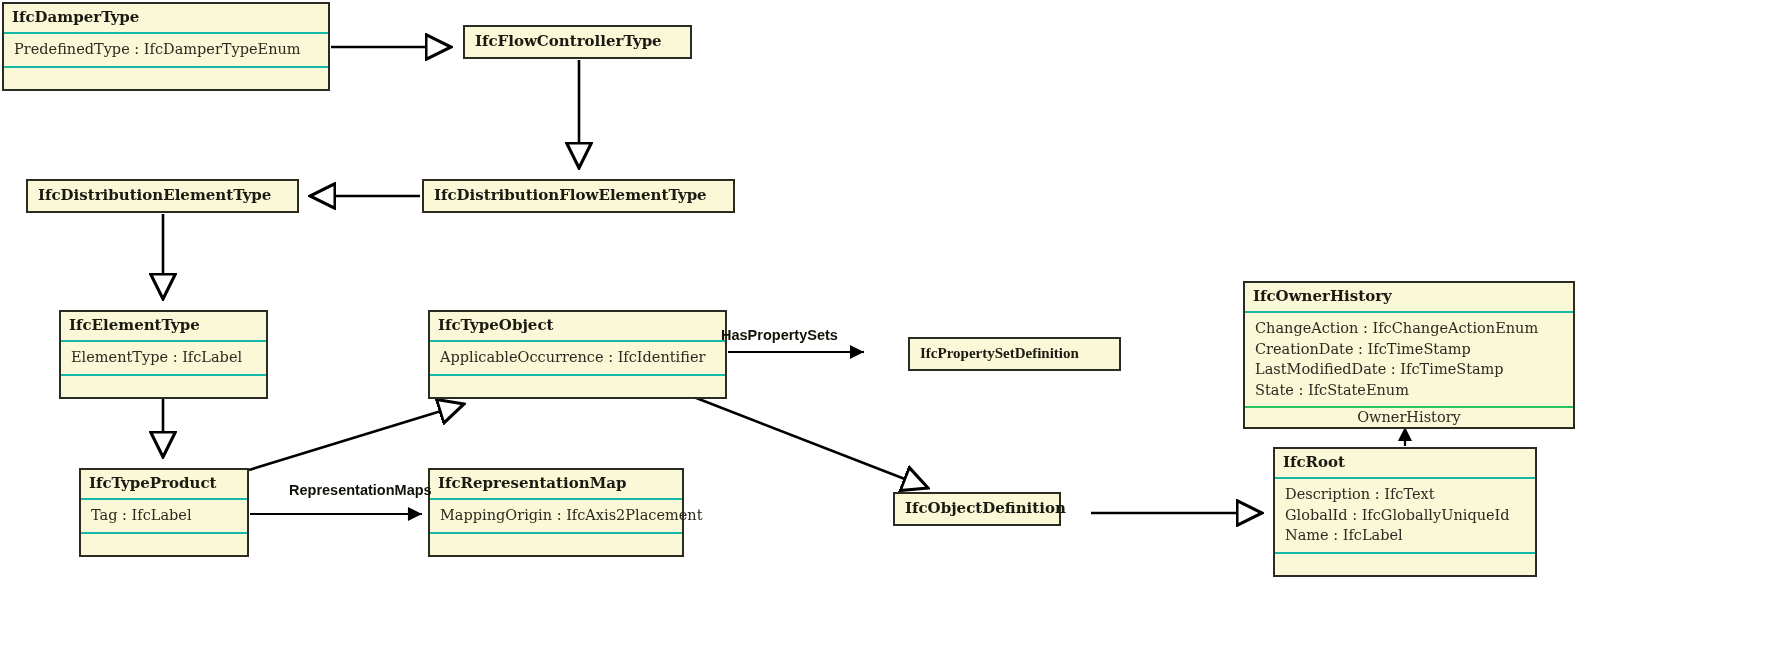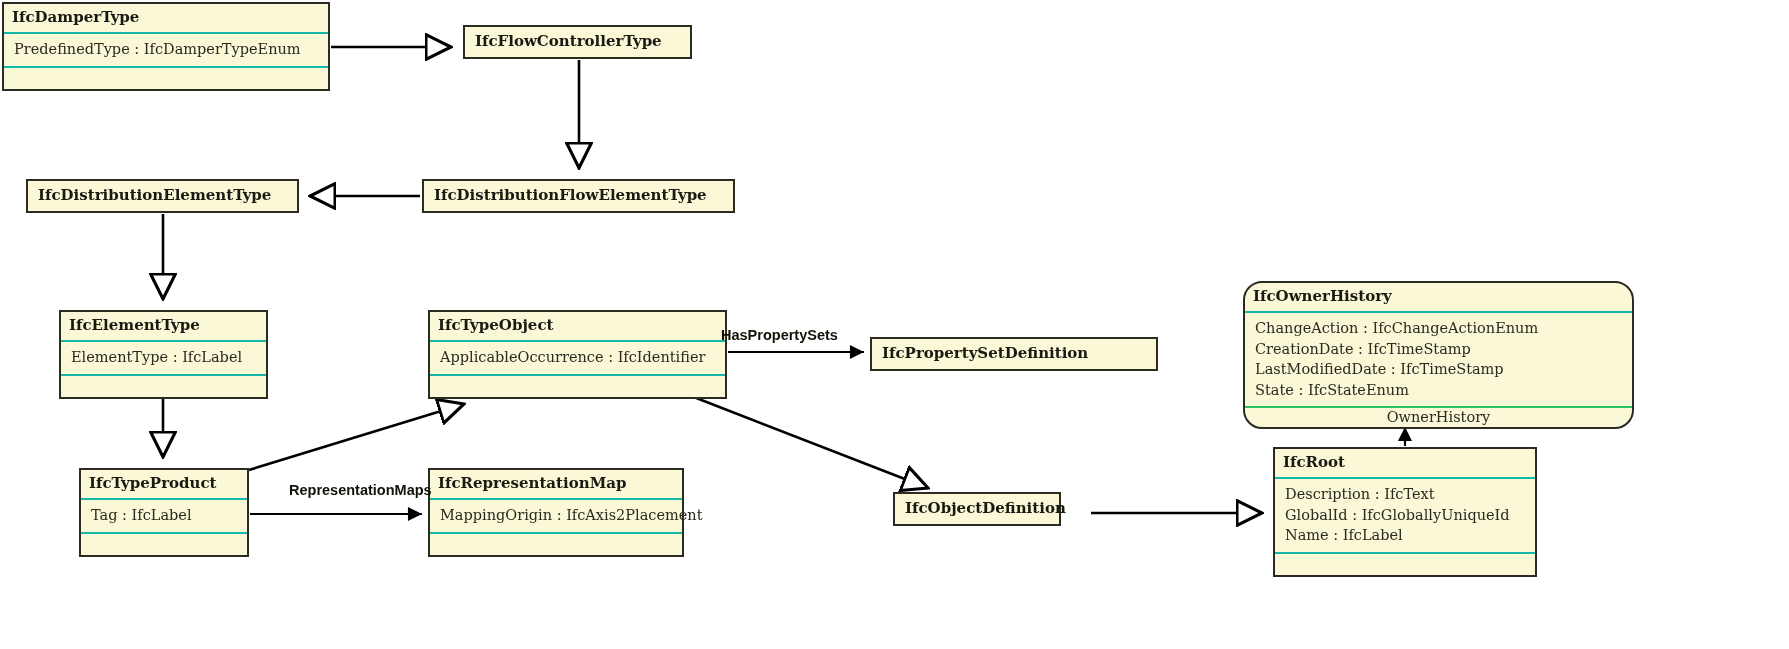--- a/index.html
+++ b/index.html
@@ -166,25 +166,25 @@
   </div>
 
   <div class="uml-class" style="left:428px; top:310px; width:299px;">
     <div class="uml-name">IfcTypeObject</div>
     <div class="uml-compartment">
       <div class="uml-attr">ApplicableOccurrence : IfcIdentifier</div>
     </div>
     <div class="uml-compartment empty"></div>
   </div>
 
-  <div class="uml-class single-box" style="left:870px; top:337px; width:288px;">
+  <div class="uml-class single-box" style="left:908px; top:337px; width:213px;font-family:Liberation Serif, serif;">
     <div class="uml-name">IfcPropertySetDefinition</div>
   </div>
 
-  <div class="uml-class" style="left:1243px; top:281px; width:391px;border-radius:19px;">
+  <div class="uml-class" style="left:1243px; top:281px; width:332px;">
     <div class="uml-name">IfcOwnerHistory</div>
     <div class="uml-compartment">
       <div class="uml-attr">ChangeAction : IfcChangeActionEnum</div>
       <div class="uml-attr">CreationDate : IfcTimeStamp</div>
       <div class="uml-attr">LastModifiedDate : IfcTimeStamp</div>
       <div class="uml-attr">State : IfcStateEnum</div>
     </div>
     <div class="uml-footer-label">OwnerHistory</div>
   </div>
 

